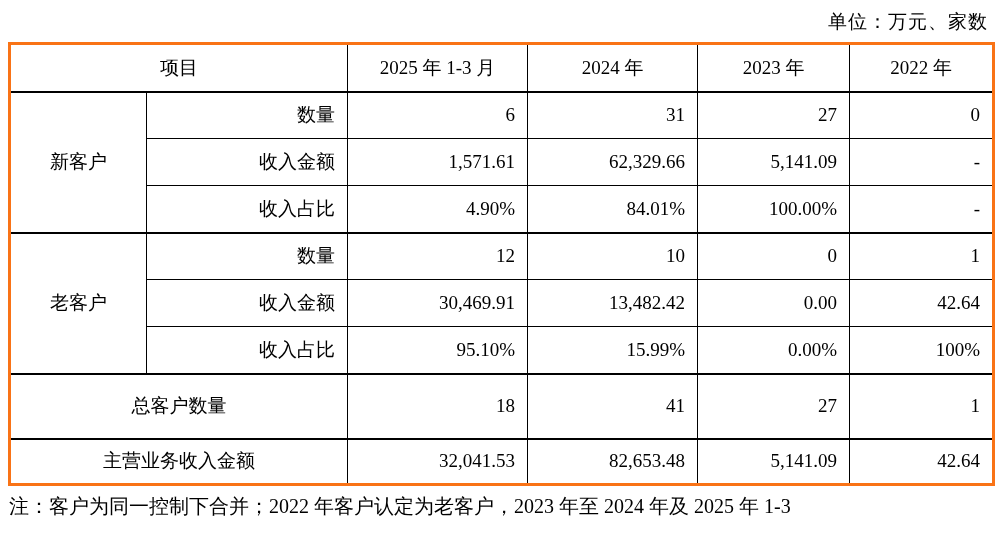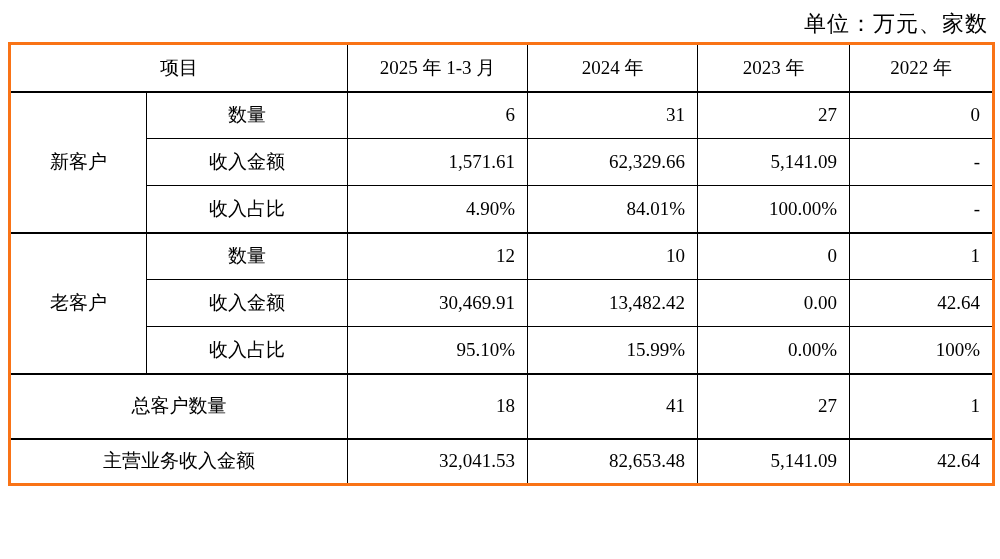--- a/index.html
+++ b/index.html
@@ -7,21 +7,21 @@
   body {
     width: 1000px; height: 559px;
     position: relative;
     font-family: "Liberation Serif", "DejaVu Serif", serif;
     color: #000000;
     overflow: hidden;
   }
   .unit-label {
     position: absolute;
     top: 9px; right: 12px;
-    font-size: 22px;
+    font-size: 19px;
     letter-spacing: 1px;
   }
   table.main-table {
     position: absolute;
     left: 8px; top: 42px;
     width: 984px;
     border-collapse: collapse;
     table-layout: fixed;
   }
   table.main-table td, table.main-table th {
@@ -32,21 +32,21 @@
     background: #ffffff;
     overflow: hidden;
     white-space: nowrap;
   }
   
   table.main-table { border: 3px solid #f97316; }
   tr.sep td, tr.sep th { border-top: 2px solid #000000; }
   th.hdr { font-weight: bold; text-align: center; height: 48px; }
   th.hdr-last { font-size: 22px; }
   td.group-label { text-align: center; }
-  td.row-label { text-align: center; padding-left: 10px; height: 47px; }
+  td.row-label { text-align: right; padding-left: 10px; height: 47px; }
   td.num { text-align: right; padding-right: 13px; }
   td.span-label { text-align: center; height: 65px; }
   tr.tall td { height: 46px; }
   .note {
     position: absolute;
     left: 9px; top: 489px;
     width: 988px;
     font-size: 20px;
     line-height: 34px;
   }
@@ -131,13 +131,14 @@
       <td class="span-label" colspan="2">主营业务收入金额</td>
       <td class="num">32,041.53</td>
       <td class="num">82,653.48</td>
       <td class="num">5,141.09</td>
       <td class="num">42.64</td>
     </tr>
   </tbody>
 </table>
 
 <div class="note">
+  <div>注：客户为同一控制下合并；2022 年客户认定为老客户，2023 年至 2024 年及 2025 年 1-3</div>
 </div>
 
 </body></html>

